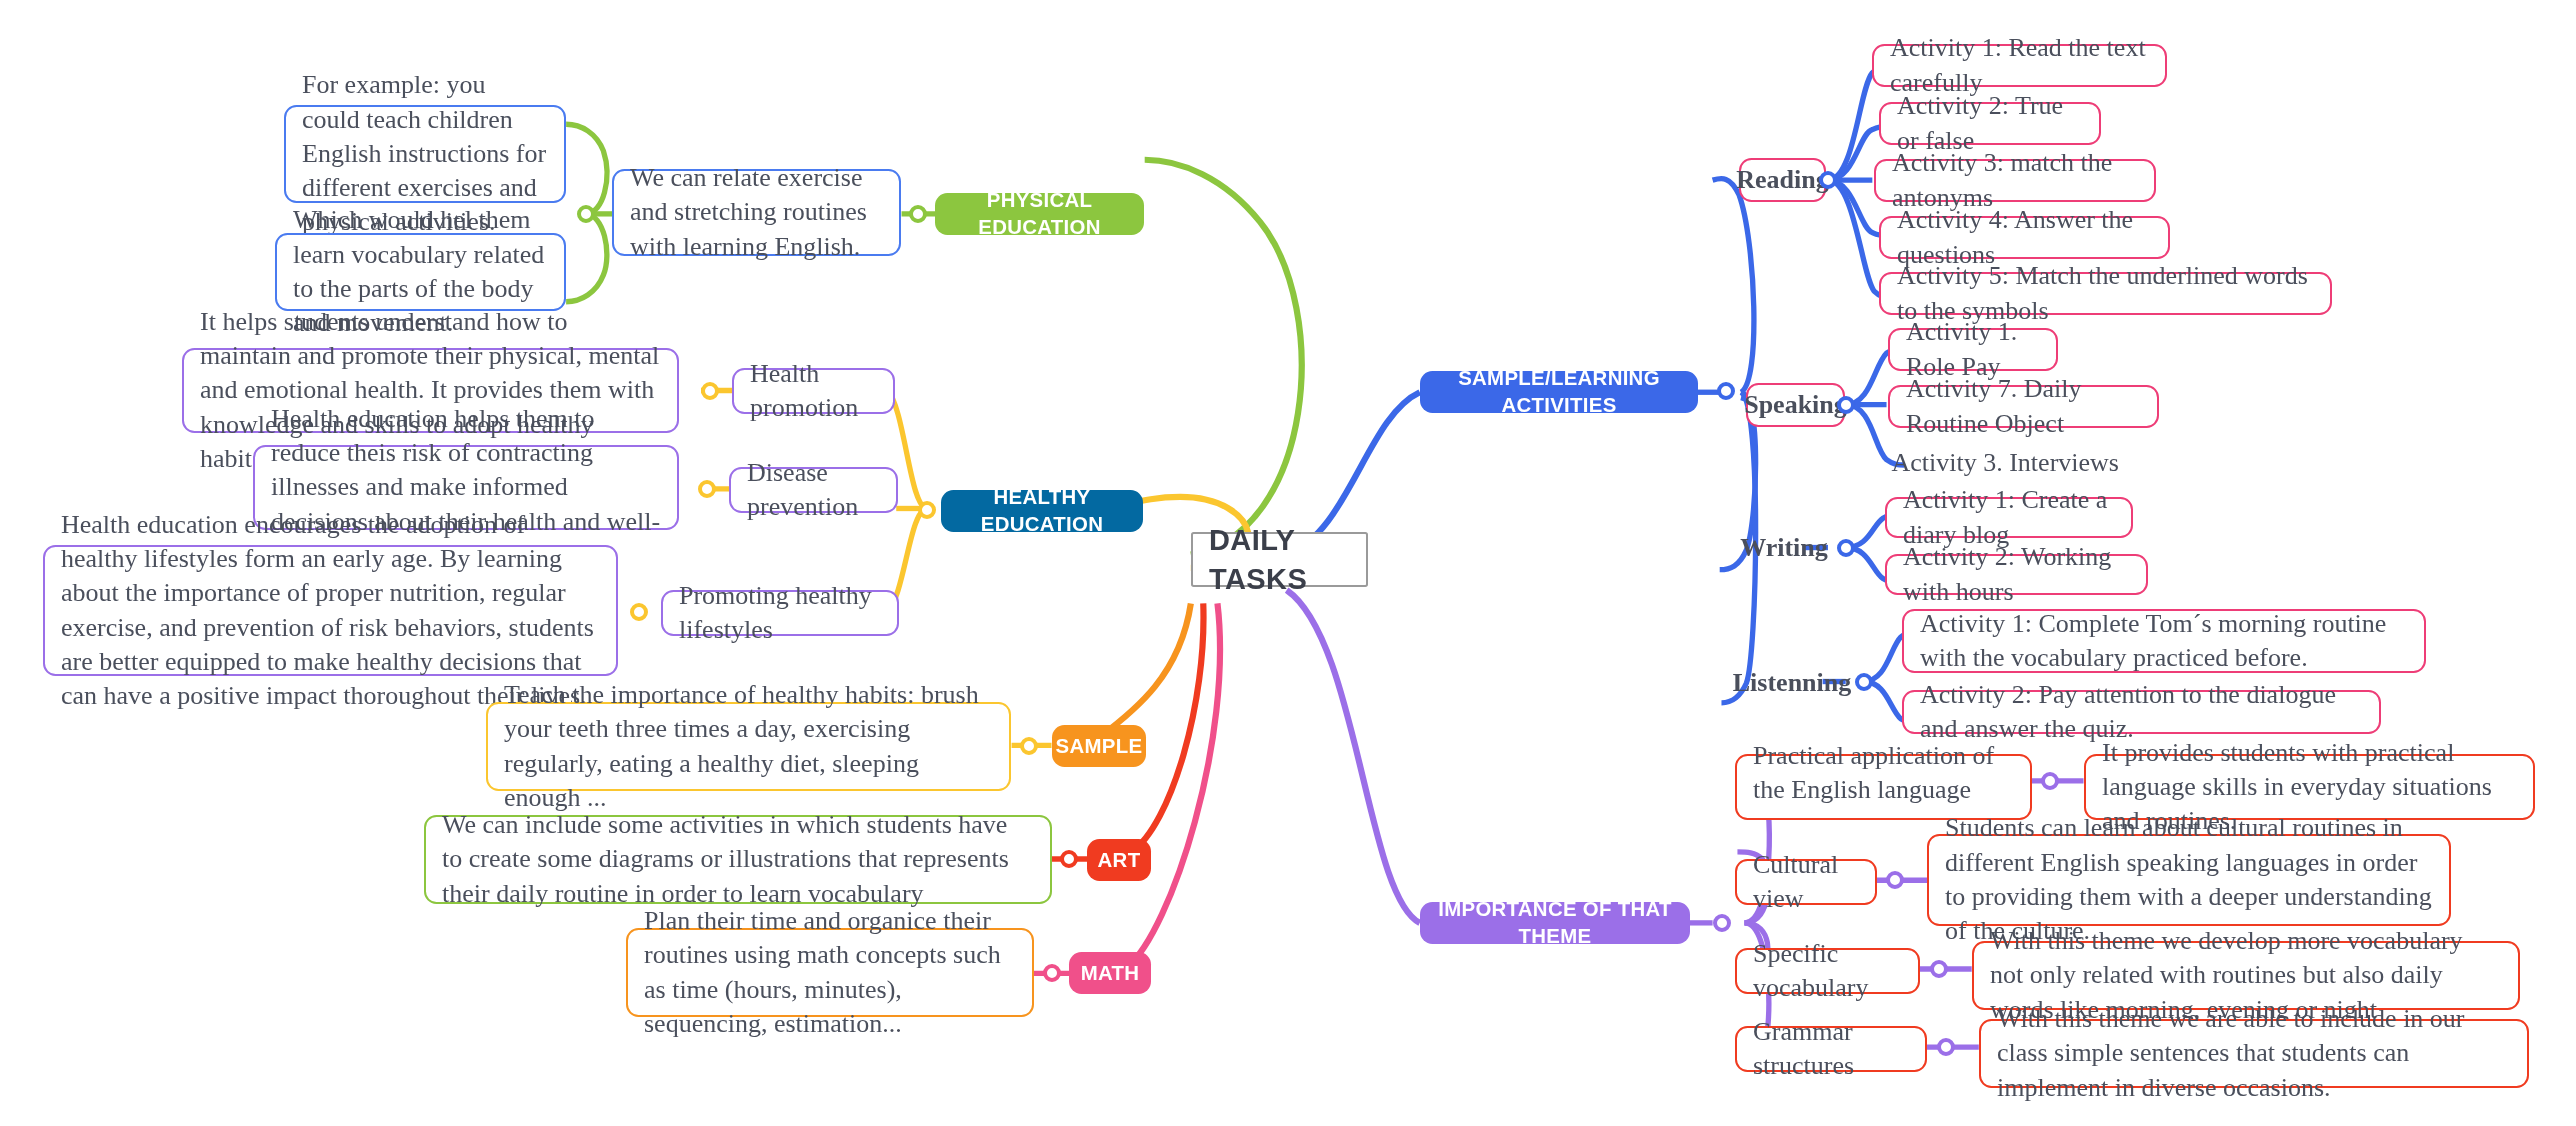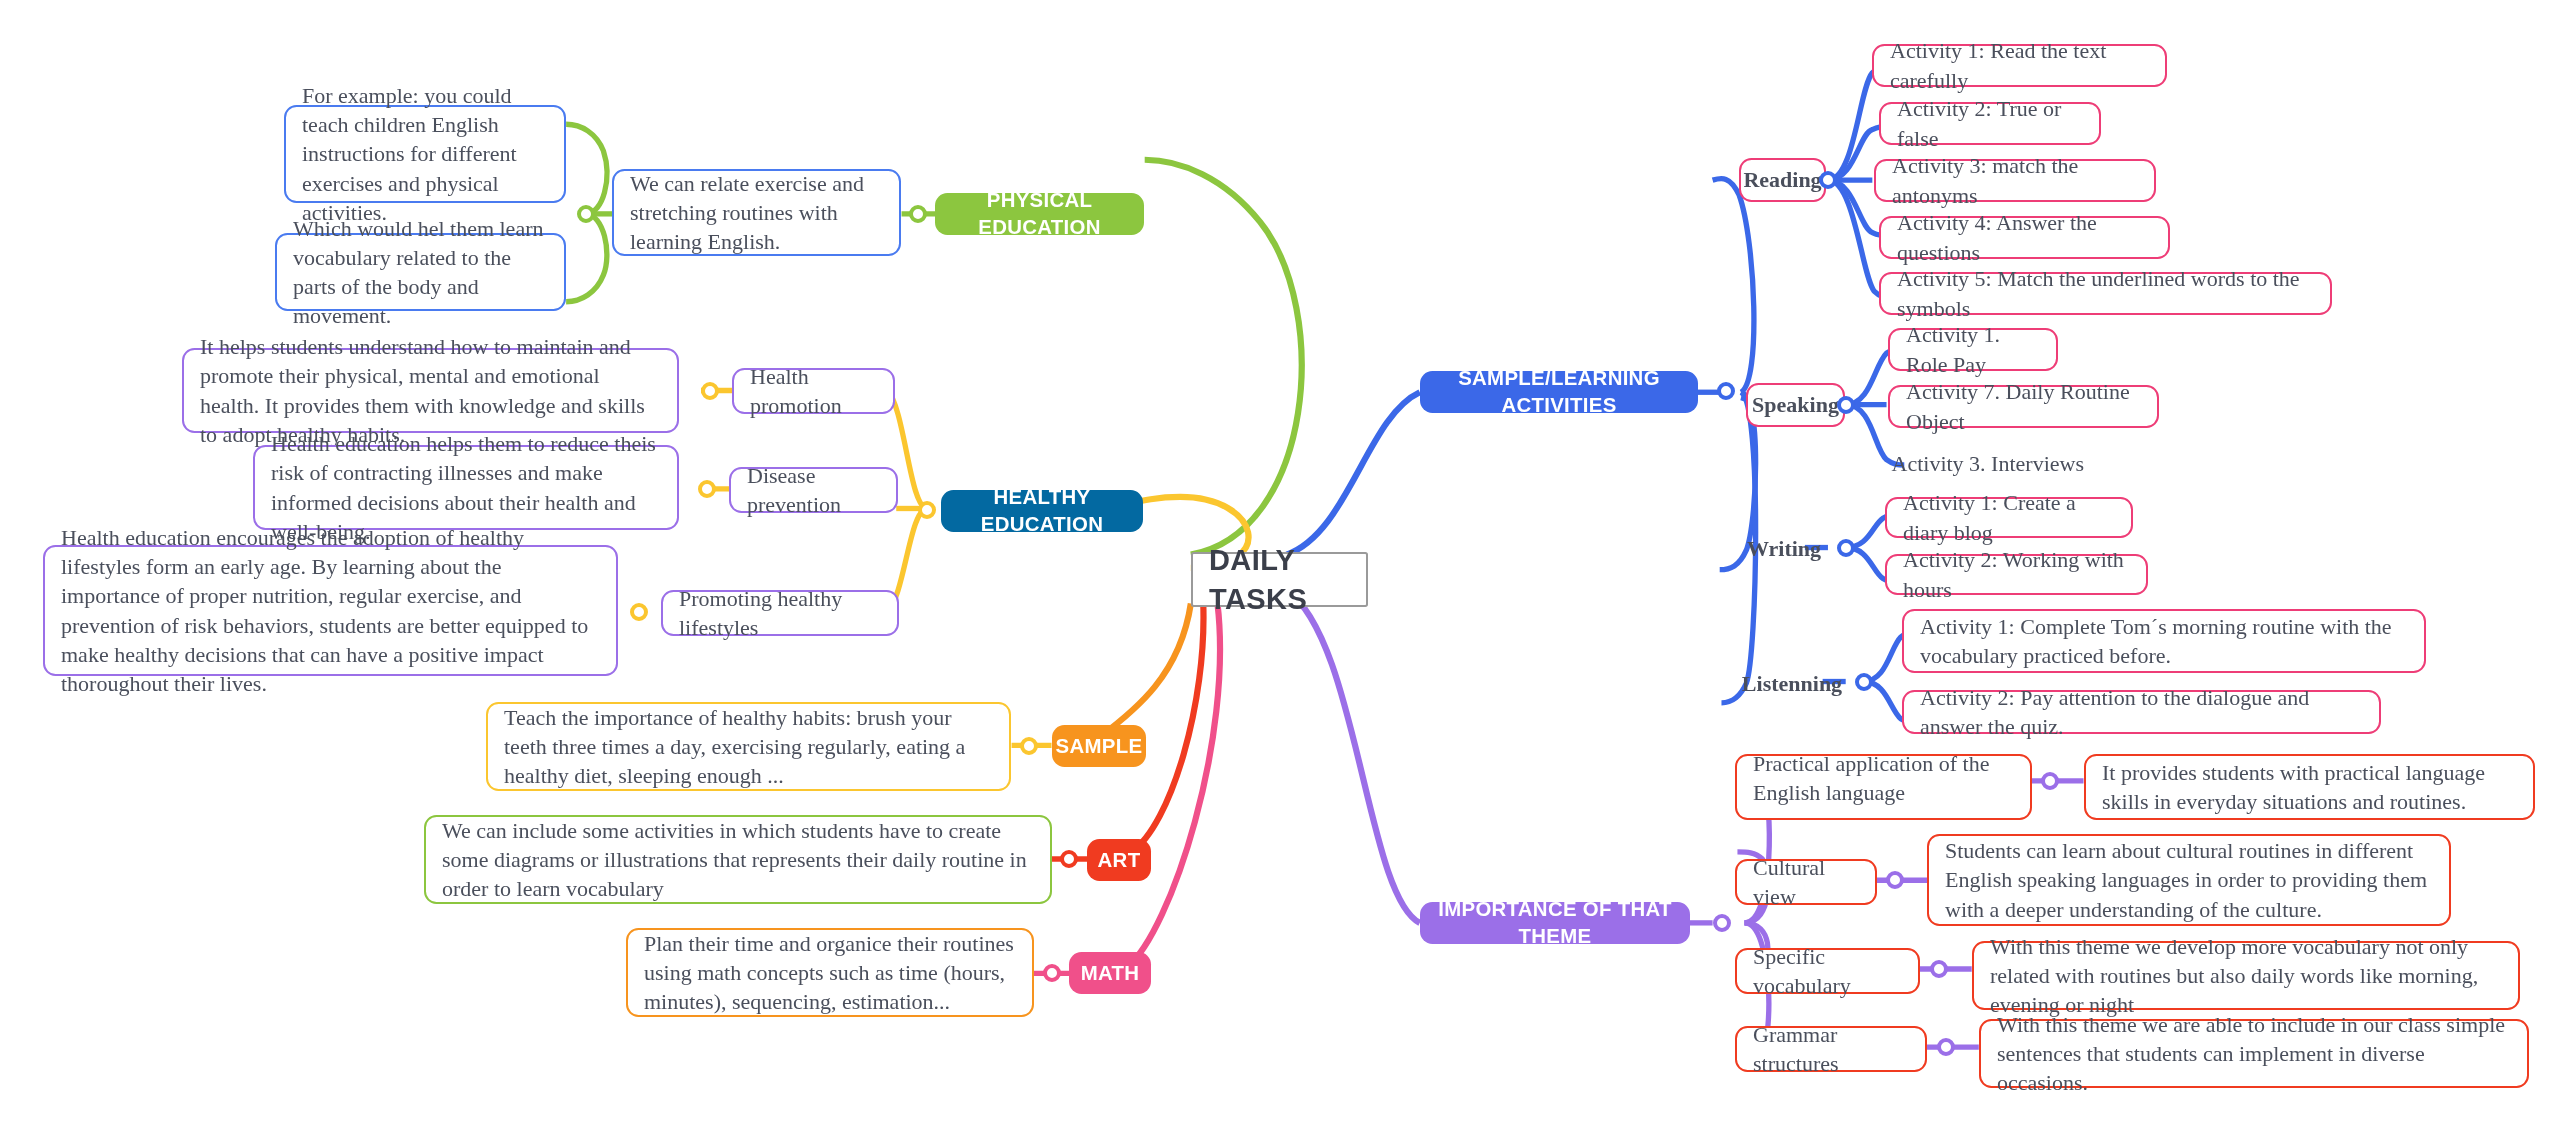--- a/index.html
+++ b/index.html
@@ -25,41 +25,40 @@
     pointer-events: none;
   }
   .node {
     position: absolute;
     box-sizing: border-box;
     display: flex;
     align-items: center;
     border-radius: 12.4px;
     background: #ffffff;
     color: #4a4f5c;
-    font-size: 22px;
+    font-size: 26px;
     line-height: 1.32;
     padding: 10.6px 16px;
     border: 2.7px solid #4a7bf0;
   }
   .node.plain {
     border: none;
     background: transparent;
     padding: 5.3px 3.5px;
   }
   .root {
     border: 2.7px solid #9a9a9a;
     border-radius: 2.7px;
     background: #ffffff;
     color: #3b3f4a;
     font-family: "Liberation Sans", sans-serif;
     font-weight: bold;
     font-size: 29px;
     letter-spacing: 0.4px;
     justify-content: center;
-    margin-top: 20px;
   }
   .pill {
     border: none;
     border-radius: 12.4px;
     color: #ffffff;
     font-family: "Liberation Sans", sans-serif;
     font-weight: bold;
     font-size: 20.4px;
     letter-spacing: 0.3px;
     justify-content: center;

